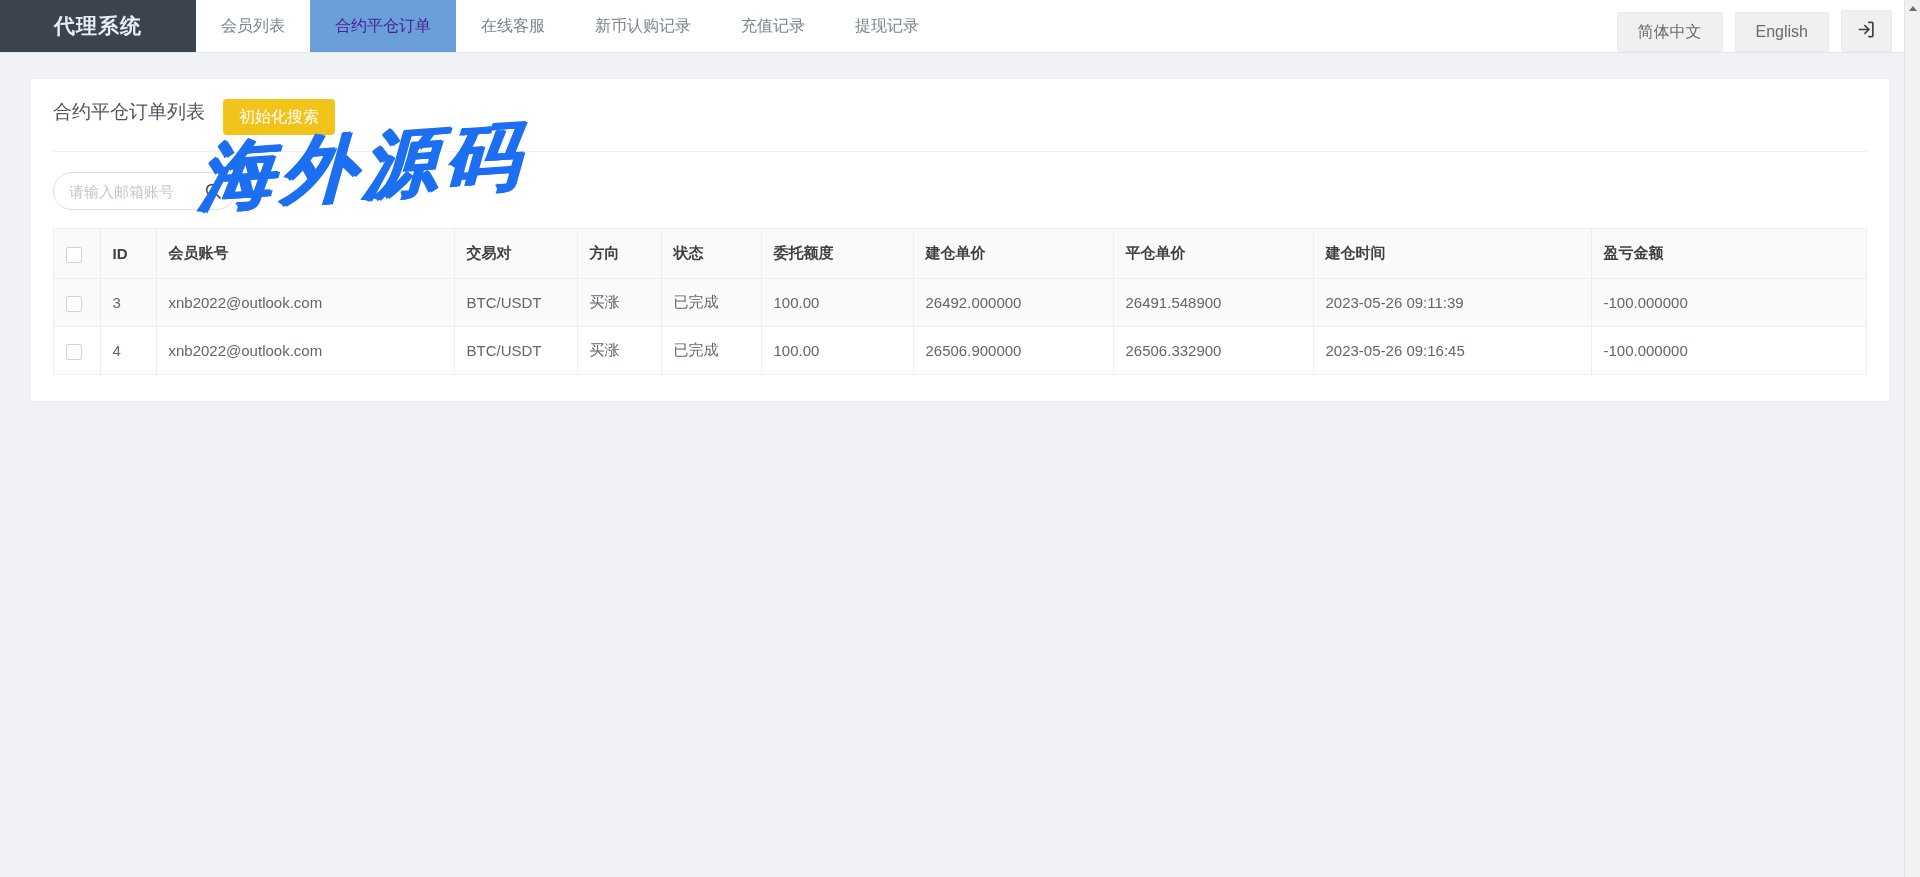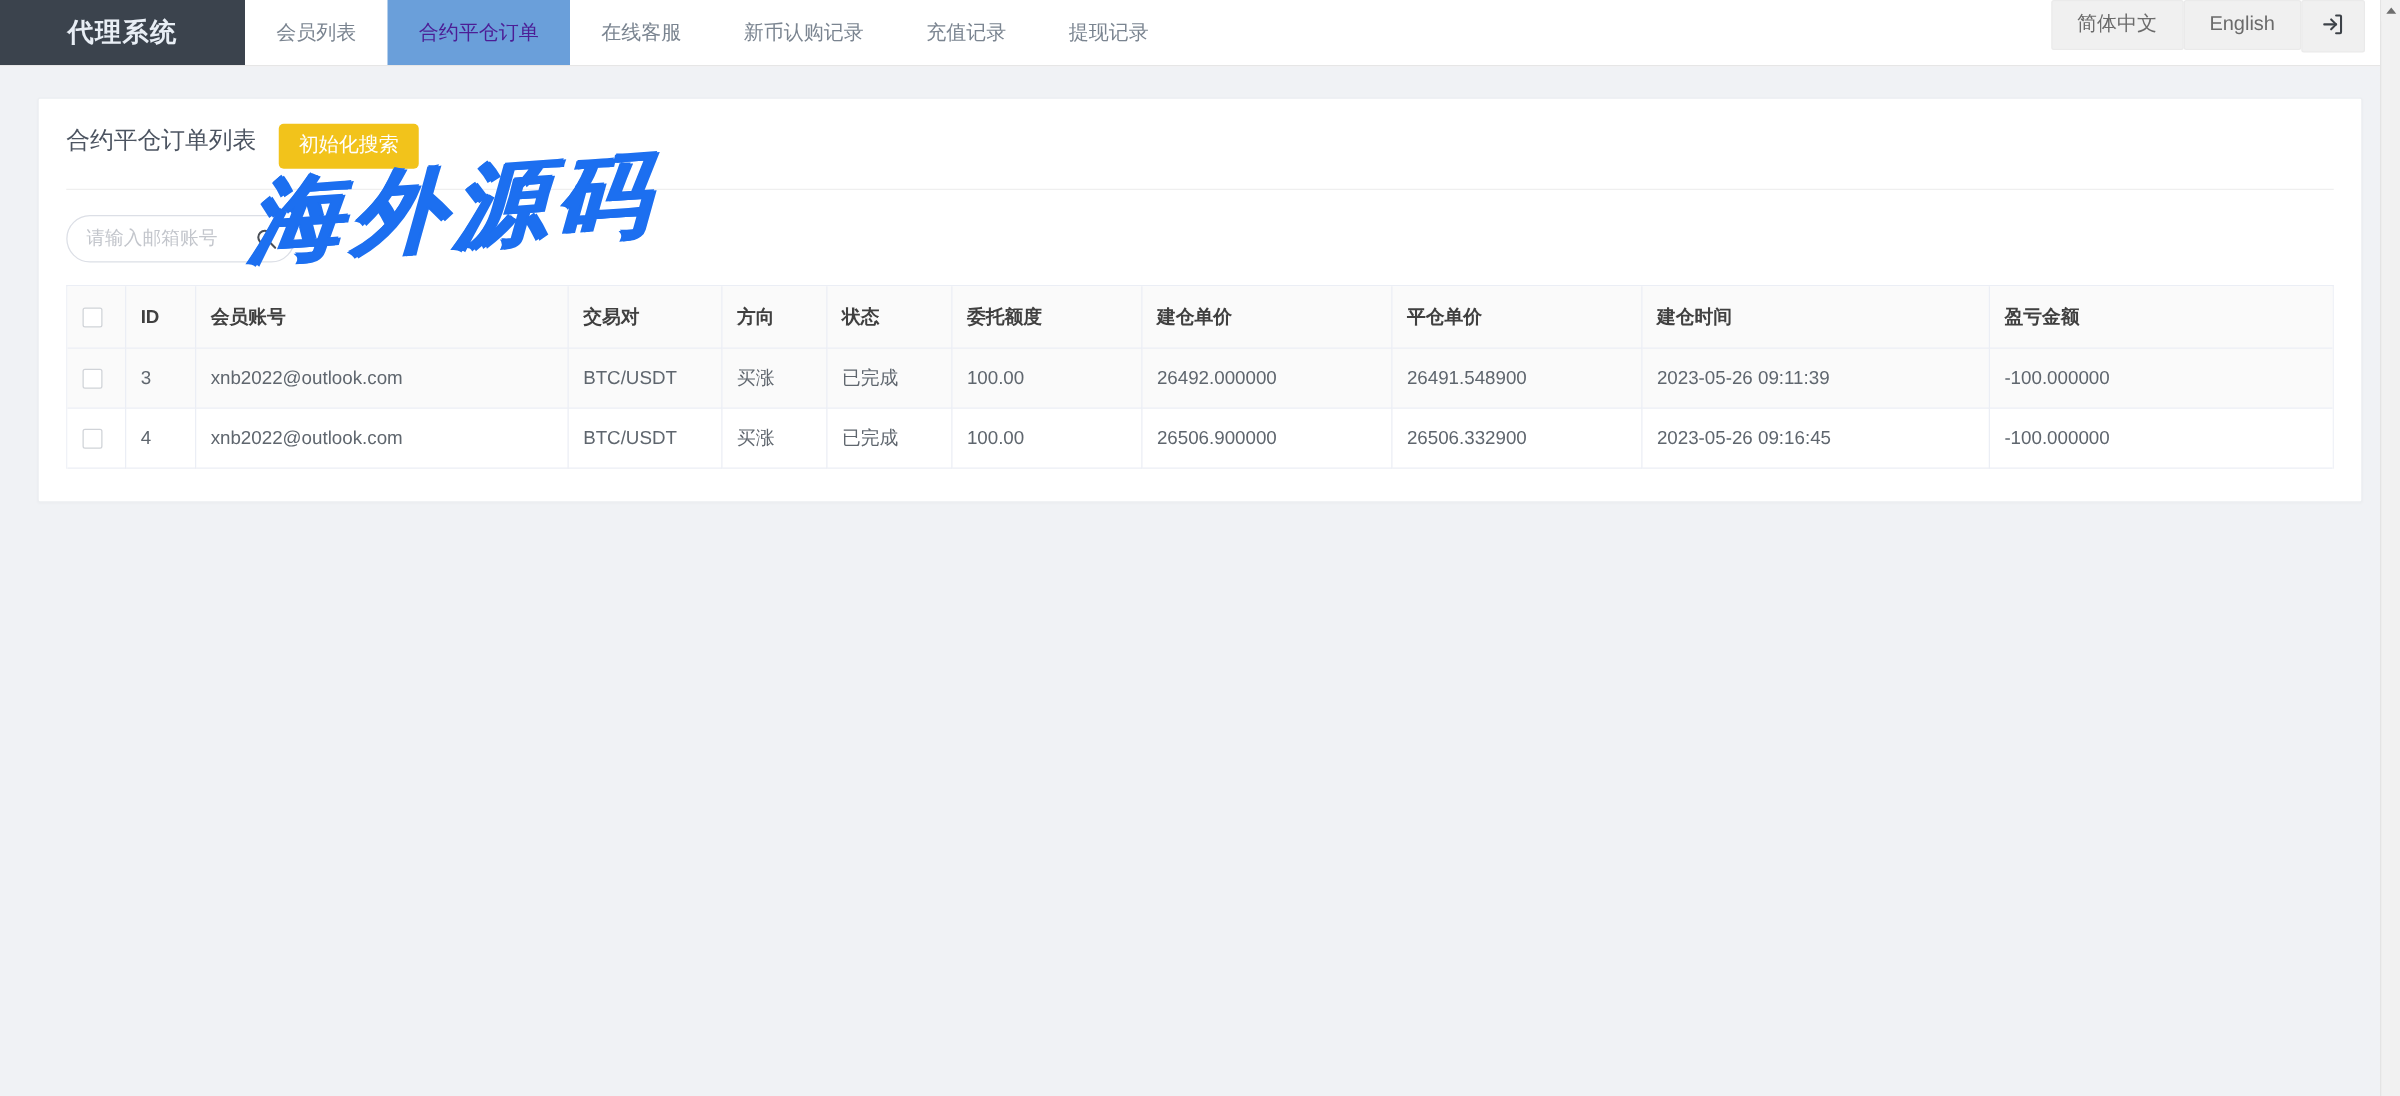--- a/index.html
+++ b/index.html
@@ -50,21 +50,22 @@
     white-space: nowrap;
     user-select: none;
   }
   .nav-item.active {
     background: #6a9fda;
     color: #4c1d95;
   }
   .nav-right {
     margin-left: auto;
     display: flex;
-    align-items: flex-start;
+    align-items: flex-end;
+    gap: 12px;
     padding-right: 28px;
   }
   .lang-btn {
     background: #f0f0f0;
     border: 1px solid #eaeaea;
     color: #6b6b6b;
     font-size: 16px;
     padding: 11px 20px;
     border-radius: 2px;
     cursor: pointer;
@@ -160,21 +161,21 @@
   }
   .search-box input {
     border: none;
     outline: none;
     background: transparent;
     width: 128px;
     height: 100%;
     padding: 0 0 0 15px;
     font-size: 15px;
     color: #5a6069;
-    font-family: Liberation Mono, monospace;
+    font-family: Liberation Sans, sans-serif;
   }
   .search-box input::placeholder { color: #c3c6cc; }
   .search-icon {
     position: absolute;
     right: 13px;
     top: 50%;
     transform: translateY(-50%);
     cursor: pointer;
     display: flex;
   }

